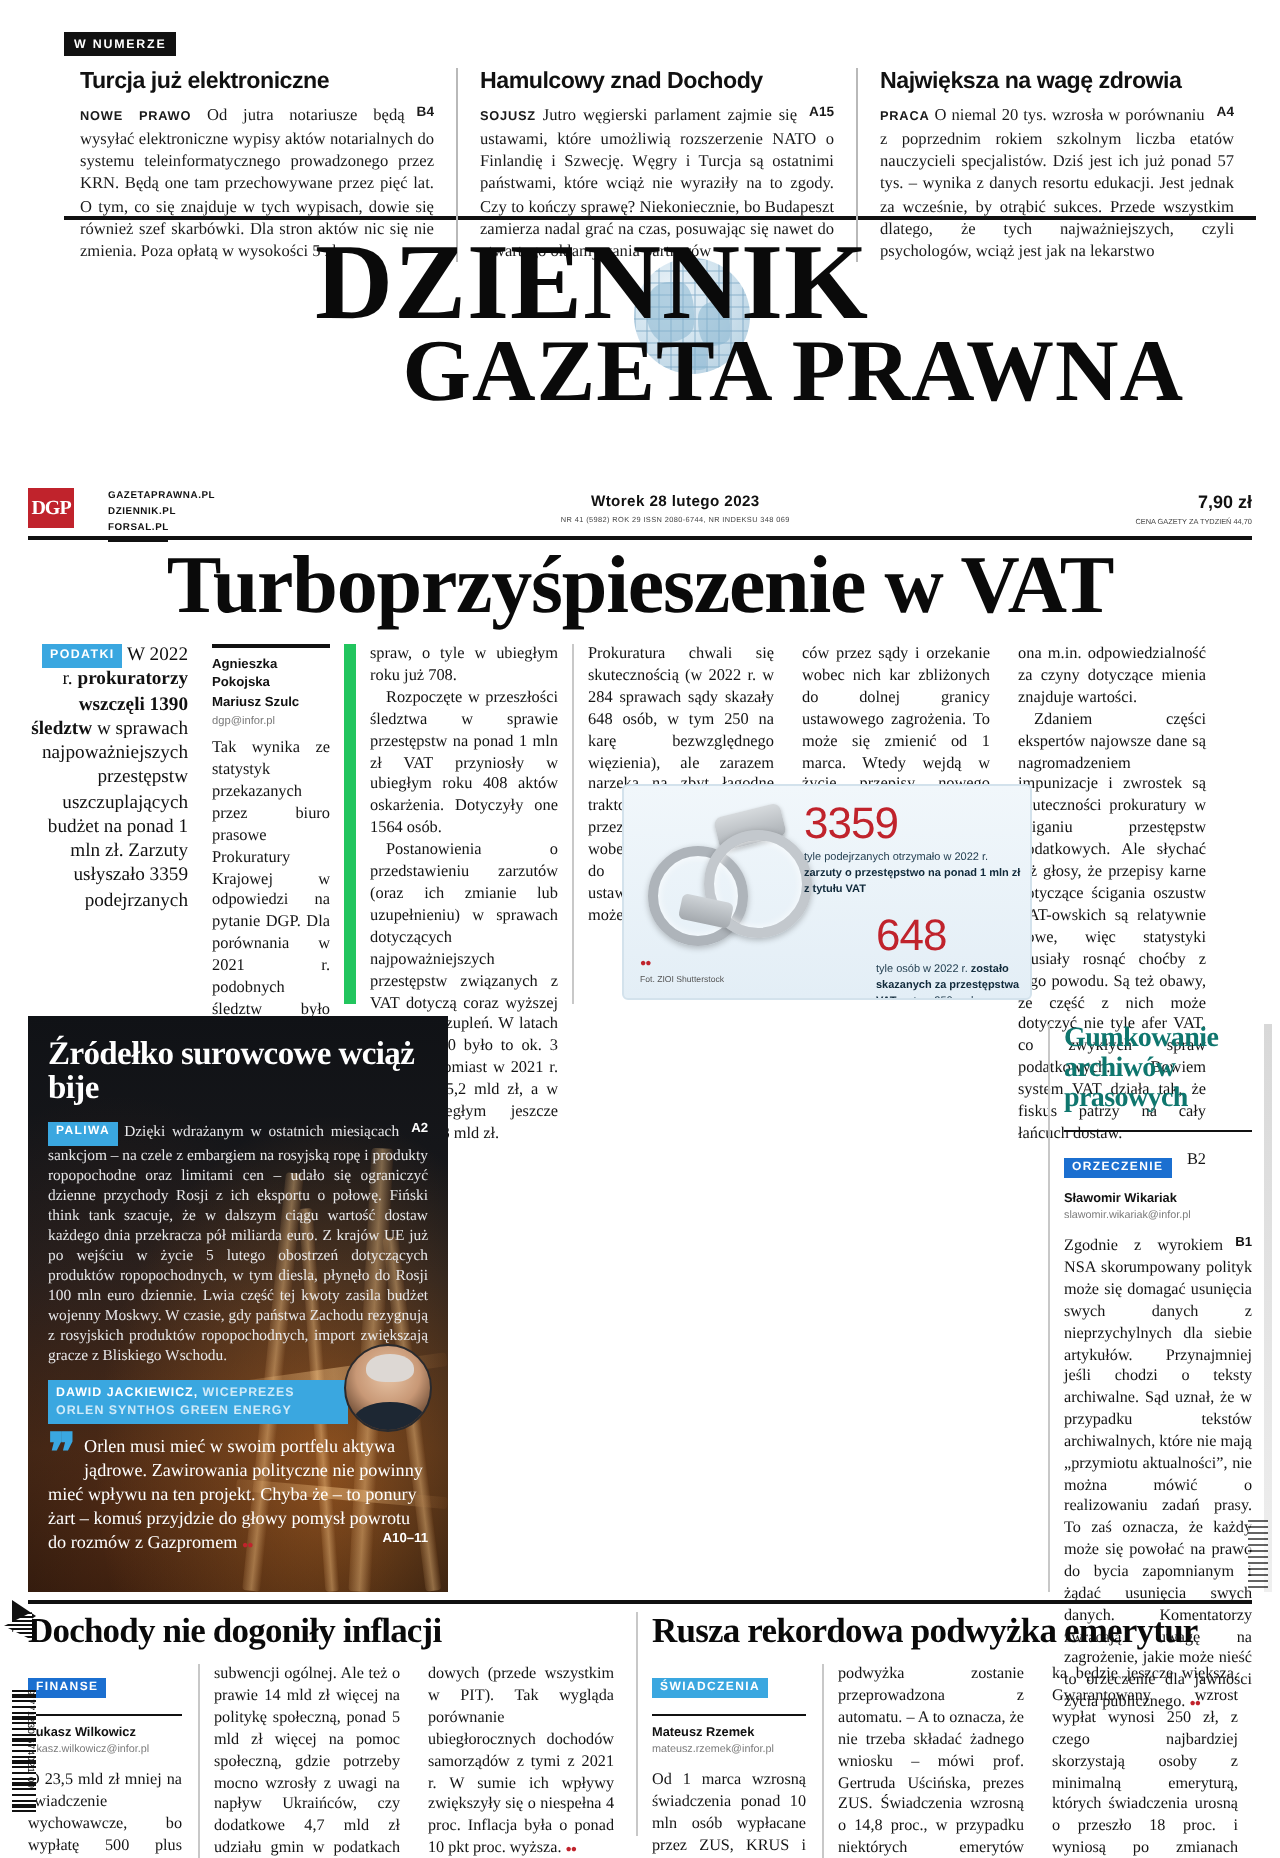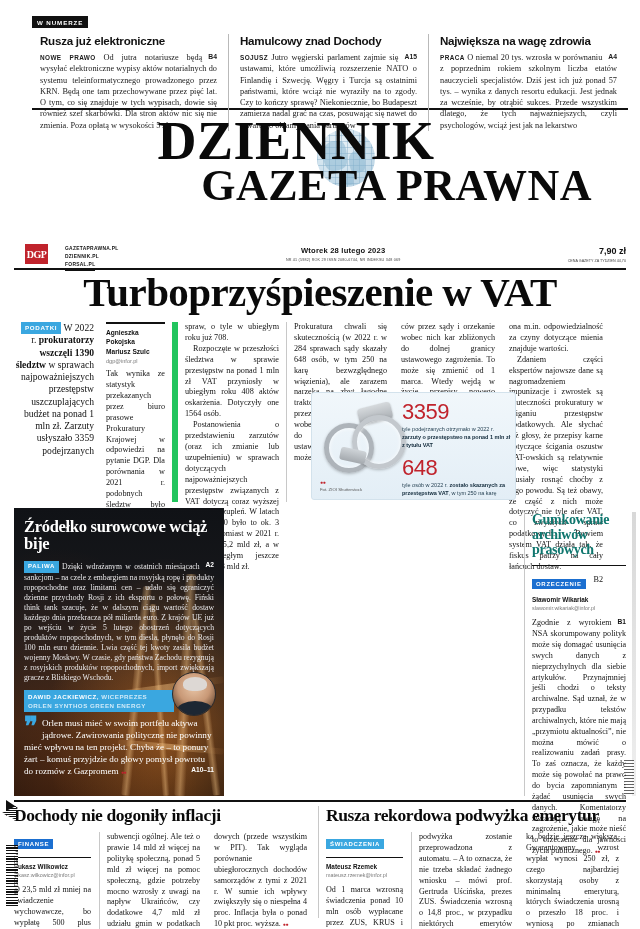--- a/index.html
+++ b/index.html
@@ -140,21 +140,21 @@
   
   #info-bar {
     position: absolute;
     left: 14px; top: 244px;
     width: 612px; height: 26px;
     border-bottom: 2.5px solid #111;
     display: flex;
     align-items: flex-start;
     justify-content: space-between;
   }
-  #brand-block { display: flex; align-items: flex-start; gap: 17px; margin-left: 11px; }
+  #brand-block { display: flex; align-items: flex-start; gap: 17px; }
   #dgp-logo {
     width: 23px; height: 20px;
     background: #c0232c;
     color: #fff;
     font-family: "Liberation Serif", serif;
     font-weight: bold;
     font-size: 10px;
     display: flex; align-items: center; justify-content: center;
     letter-spacing: -0.5px;
   }
@@ -318,21 +318,21 @@
     letter-spacing: -0.5px;
   }
   .stat-desc {
     font-family: "Liberation Sans", sans-serif;
     font-size: 5.5px;
     line-height: 1.45;
     color: #1f3b4d;
     margin-top: 3px;
   }
   .stat-desc b { color: #10293a; }
-  .stat-block + .stat-block { margin-top: 7px; }
+  .stat-block + .stat-block { margin-top: 7px; margin-left: 36px; }
 
   
   #fuel-feature {
     position: absolute;
     left: 14px; top: 508px;
     width: 210px; height: 288px;
     background: #0d0d10;
     overflow: hidden;
   }
   #pipe-photo {
@@ -539,21 +539,21 @@
 <body>
 
 <div id="page">
 
   <div id="teaser-strip">
     <div id="in-issue-badge">W NUMERZE</div>
 
     <div id="teasers">
 
       <div class="teaser">
-        <h3>Rusza już elektroniczne</h3>
+        <h3>Turcja już elektroniczne</h3>
         <p><span class="pgref">B4</span><span class="kicker">NOWE PRAWO</span> <span>Od jutra notariusze będą wysyłać elektroniczne wypisy aktów notarialnych do systemu teleinformatycznego prowadzonego przez KRN. Będą one tam przechowywane przez pięć lat. O tym, co się znajduje w tych wypisach, dowie się również szef skarbówki. Dla stron aktów nic się nie zmienia. Poza opłatą w wysokości 5 zł</span></p>
       </div>
 
       <div class="teaser">
         <h3>Hamulcowy znad Dochody</h3>
         <p><span class="pgref">A15</span><span class="kicker">SOJUSZ</span> <span>Jutro węgierski parlament zajmie się ustawami, które umożliwią rozszerzenie NATO o Finlandię i Szwecję. Węgry i Turcja są ostatnimi państwami, które wciąż nie wyraziły na to zgody. Czy to kończy sprawę? Niekoniecznie, bo Budapeszt zamierza nadal grać na czas, posuwając się nawet do otwartego oklamywania partnerów</span></p>
       </div>
 
       <div class="teaser">
         <h3>Największa na wagę zdrowia</h3>

